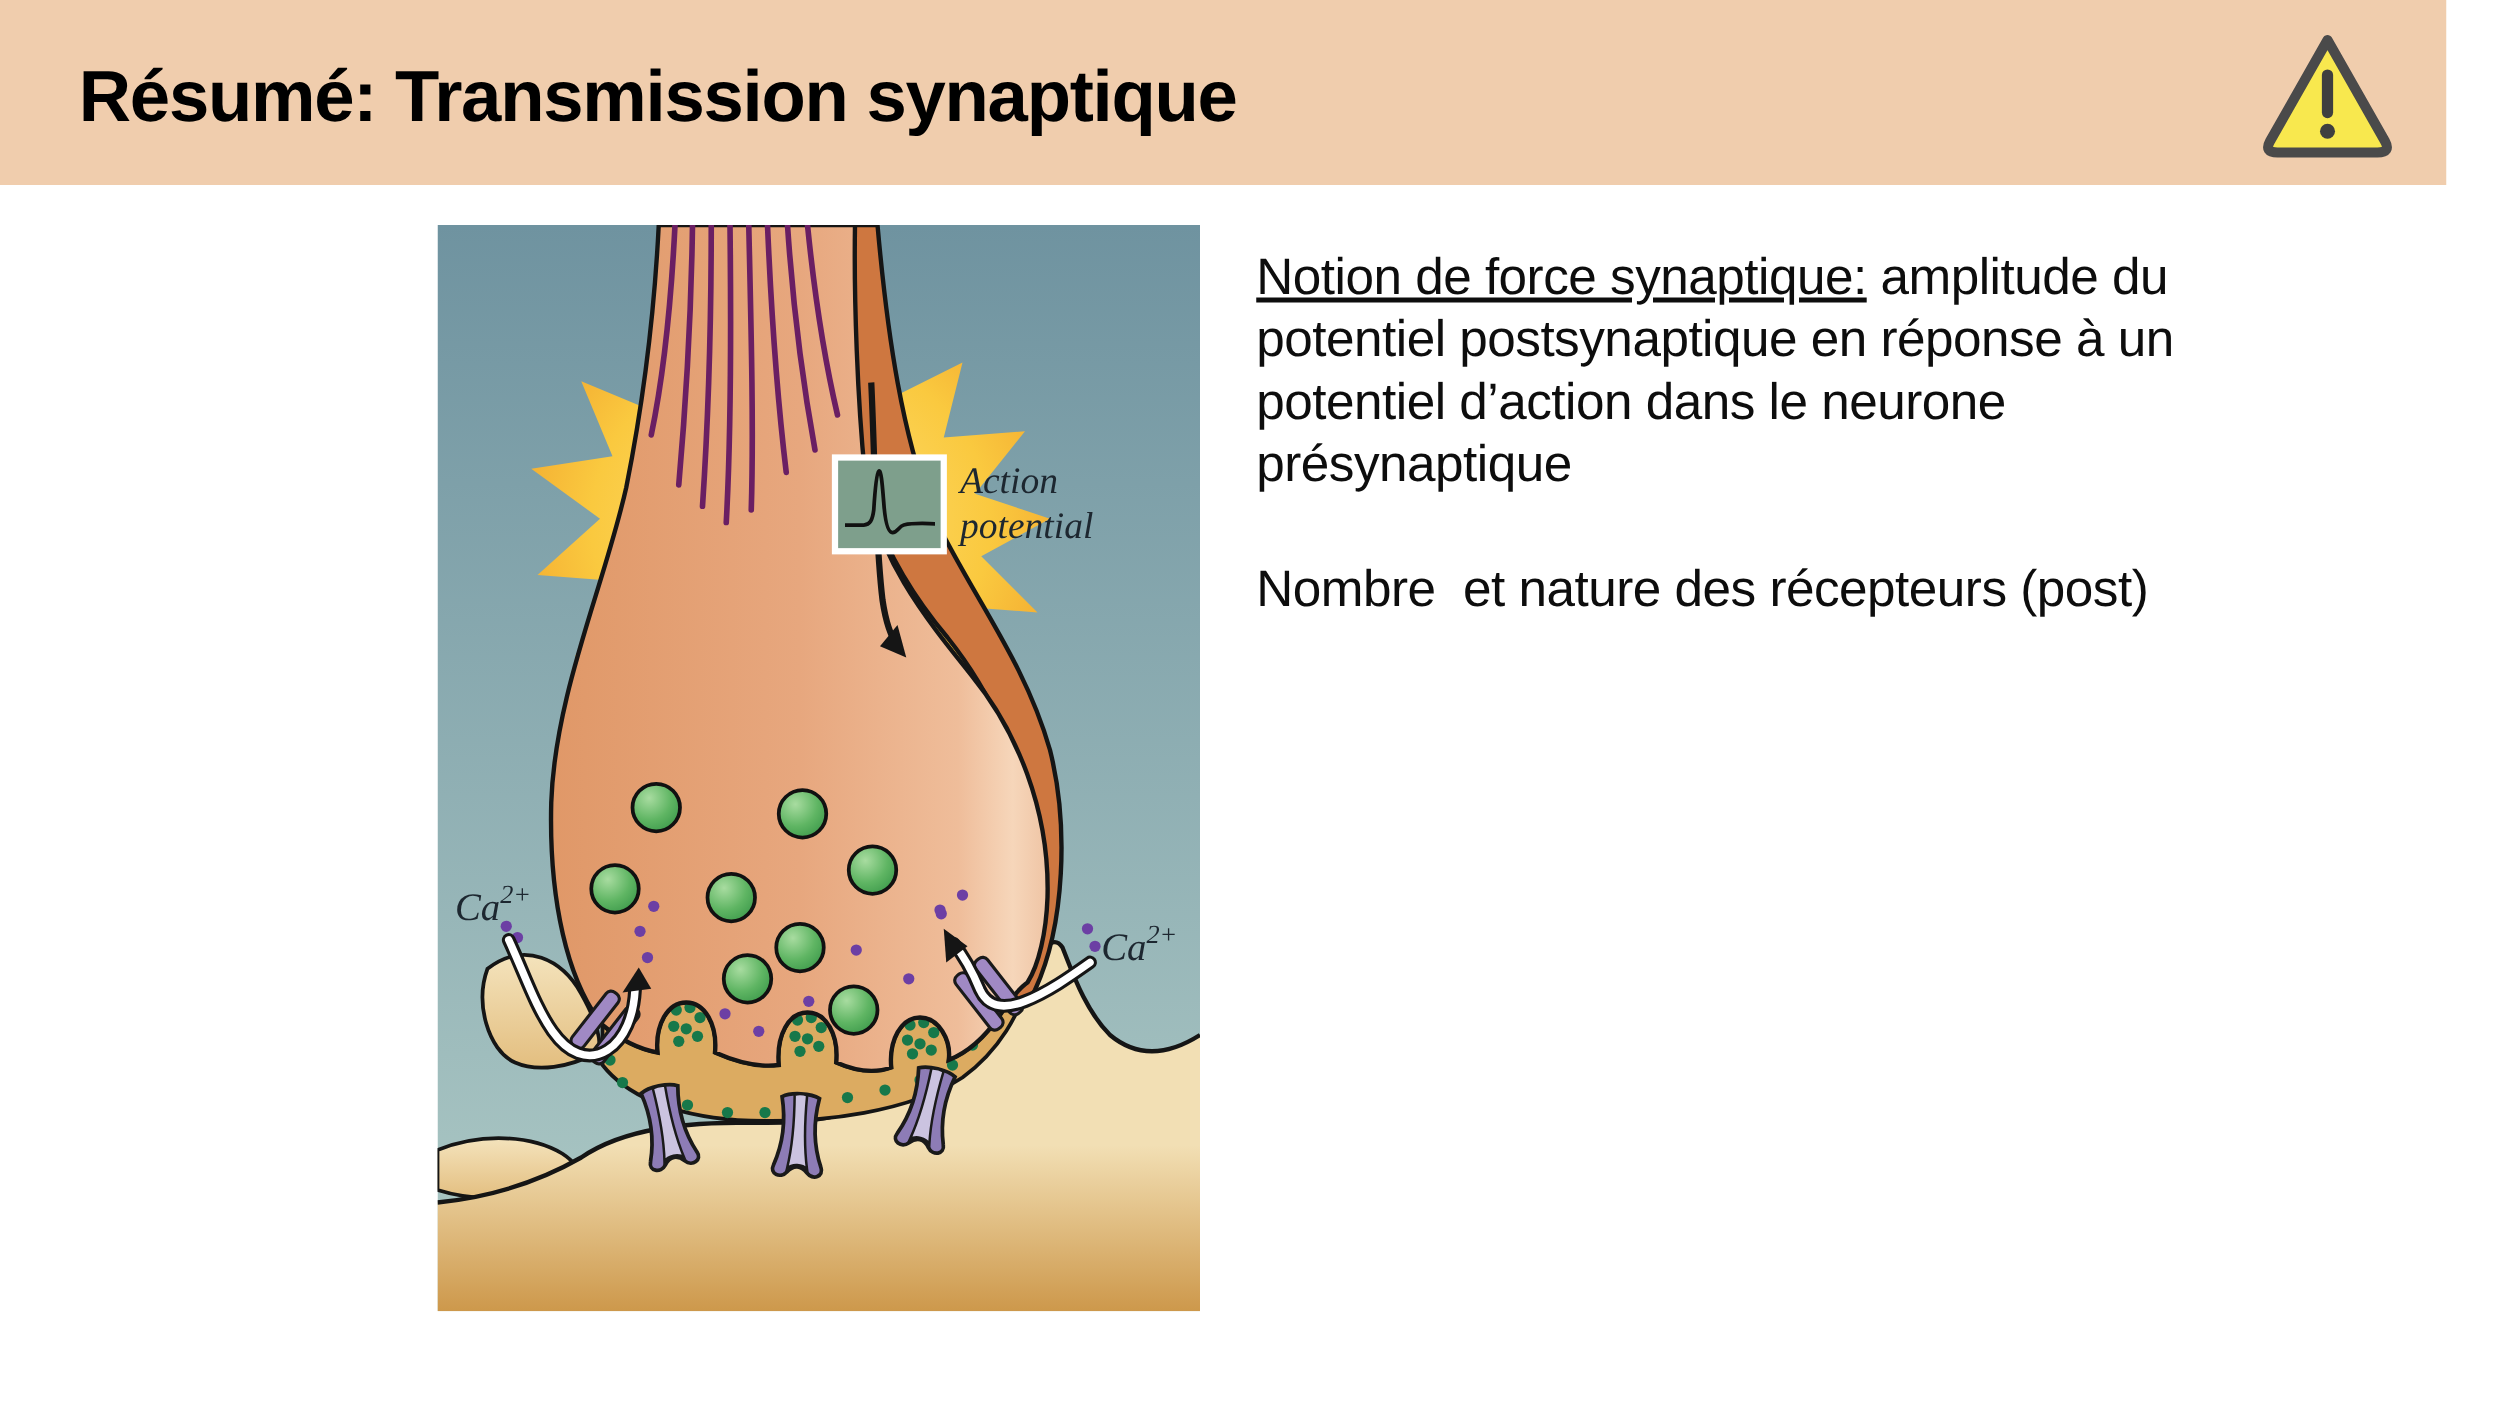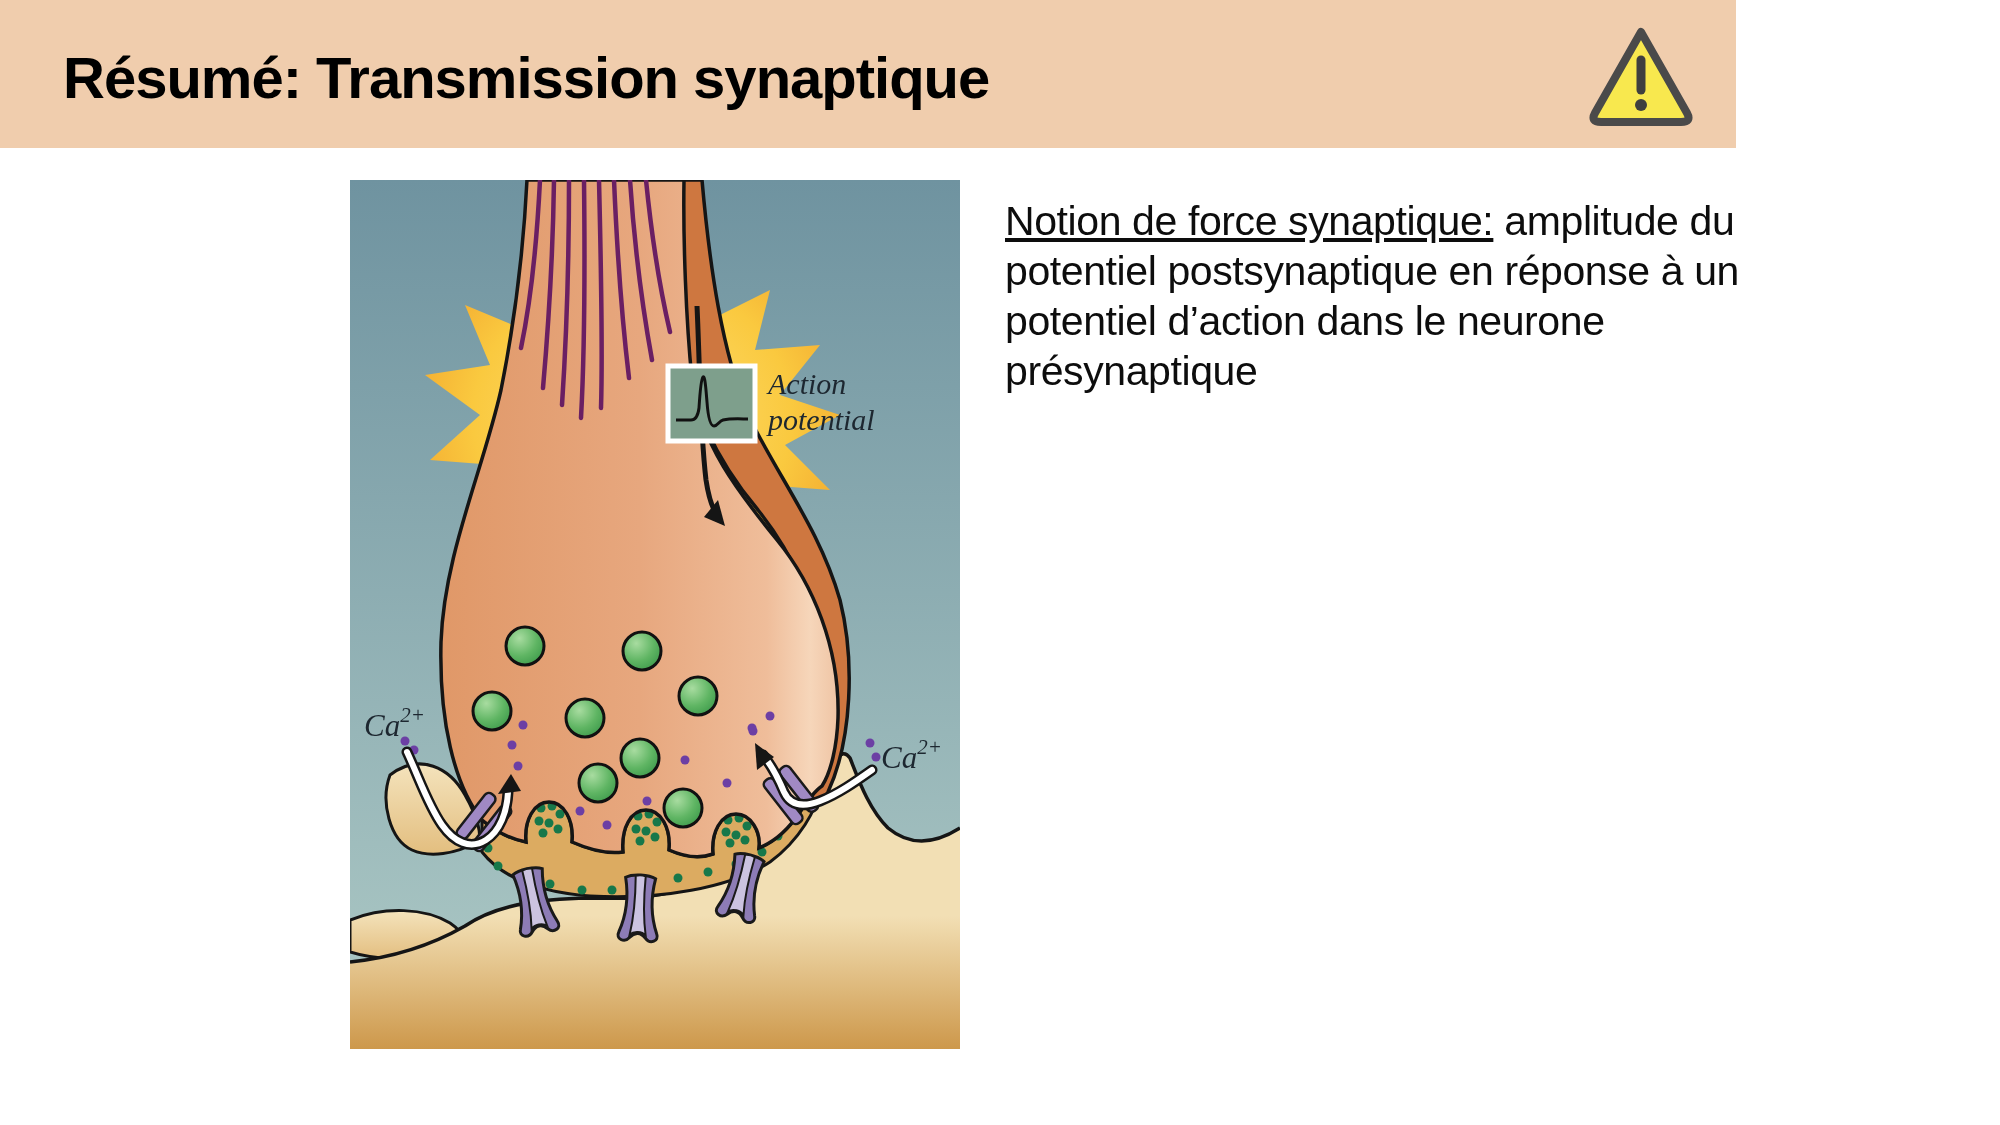--- a/index.html
+++ b/index.html
@@ -2,21 +2,21 @@
 <html><head>
 <meta charset="utf-8">
 <style>
   html,body{margin:0;padding:0;}
   body{
     width:2000px;height:1125px;position:relative;overflow:hidden;
     background:#ffffff;
     font-family:"Liberation Sans",sans-serif;
   }
   .hdr{
-    position:absolute;left:0;top:0;width:1736px;height:148px;
+    position:absolute;left:0;top:0;width:1957px;height:148px;
     background:#F0CDAD;
   }
   .hdr h1{
     position:absolute;left:63px;top:44px;margin:0;
     font-size:58px;font-weight:bold;color:#000;letter-spacing:-1px;
     white-space:nowrap;
   }
   .warn{
     position:absolute;right:42px;top:24px;width:106px;height:106px;
   }
@@ -244,13 +244,14 @@
   <text class="figtext" x="418" y="214" font-size="30"><tspan>Action</tspan></text>
   <text class="figtext" x="418" y="250" font-size="30"><tspan>potential</tspan></text>
 
   <text class="figtext" x="14" y="556" font-size="31"><tspan>Ca</tspan><tspan dy="-14" font-size="21">2+</tspan></text>
   <text class="figtext" x="531" y="588" font-size="31"><tspan>Ca</tspan><tspan dy="-14" font-size="21">2+</tspan></text>
 </svg>
 </figure>
 
 <section class="notes">
   <p class="b"><span class="u">Notion de force synaptique:</span><span> amplitude du potentiel postsynaptique en réponse à un potentiel d’action dans le neurone présynaptique</span></p>
+  <p>Nombre  et nature des récepteurs (post)</p>
 </section>
 
 </body></html>

